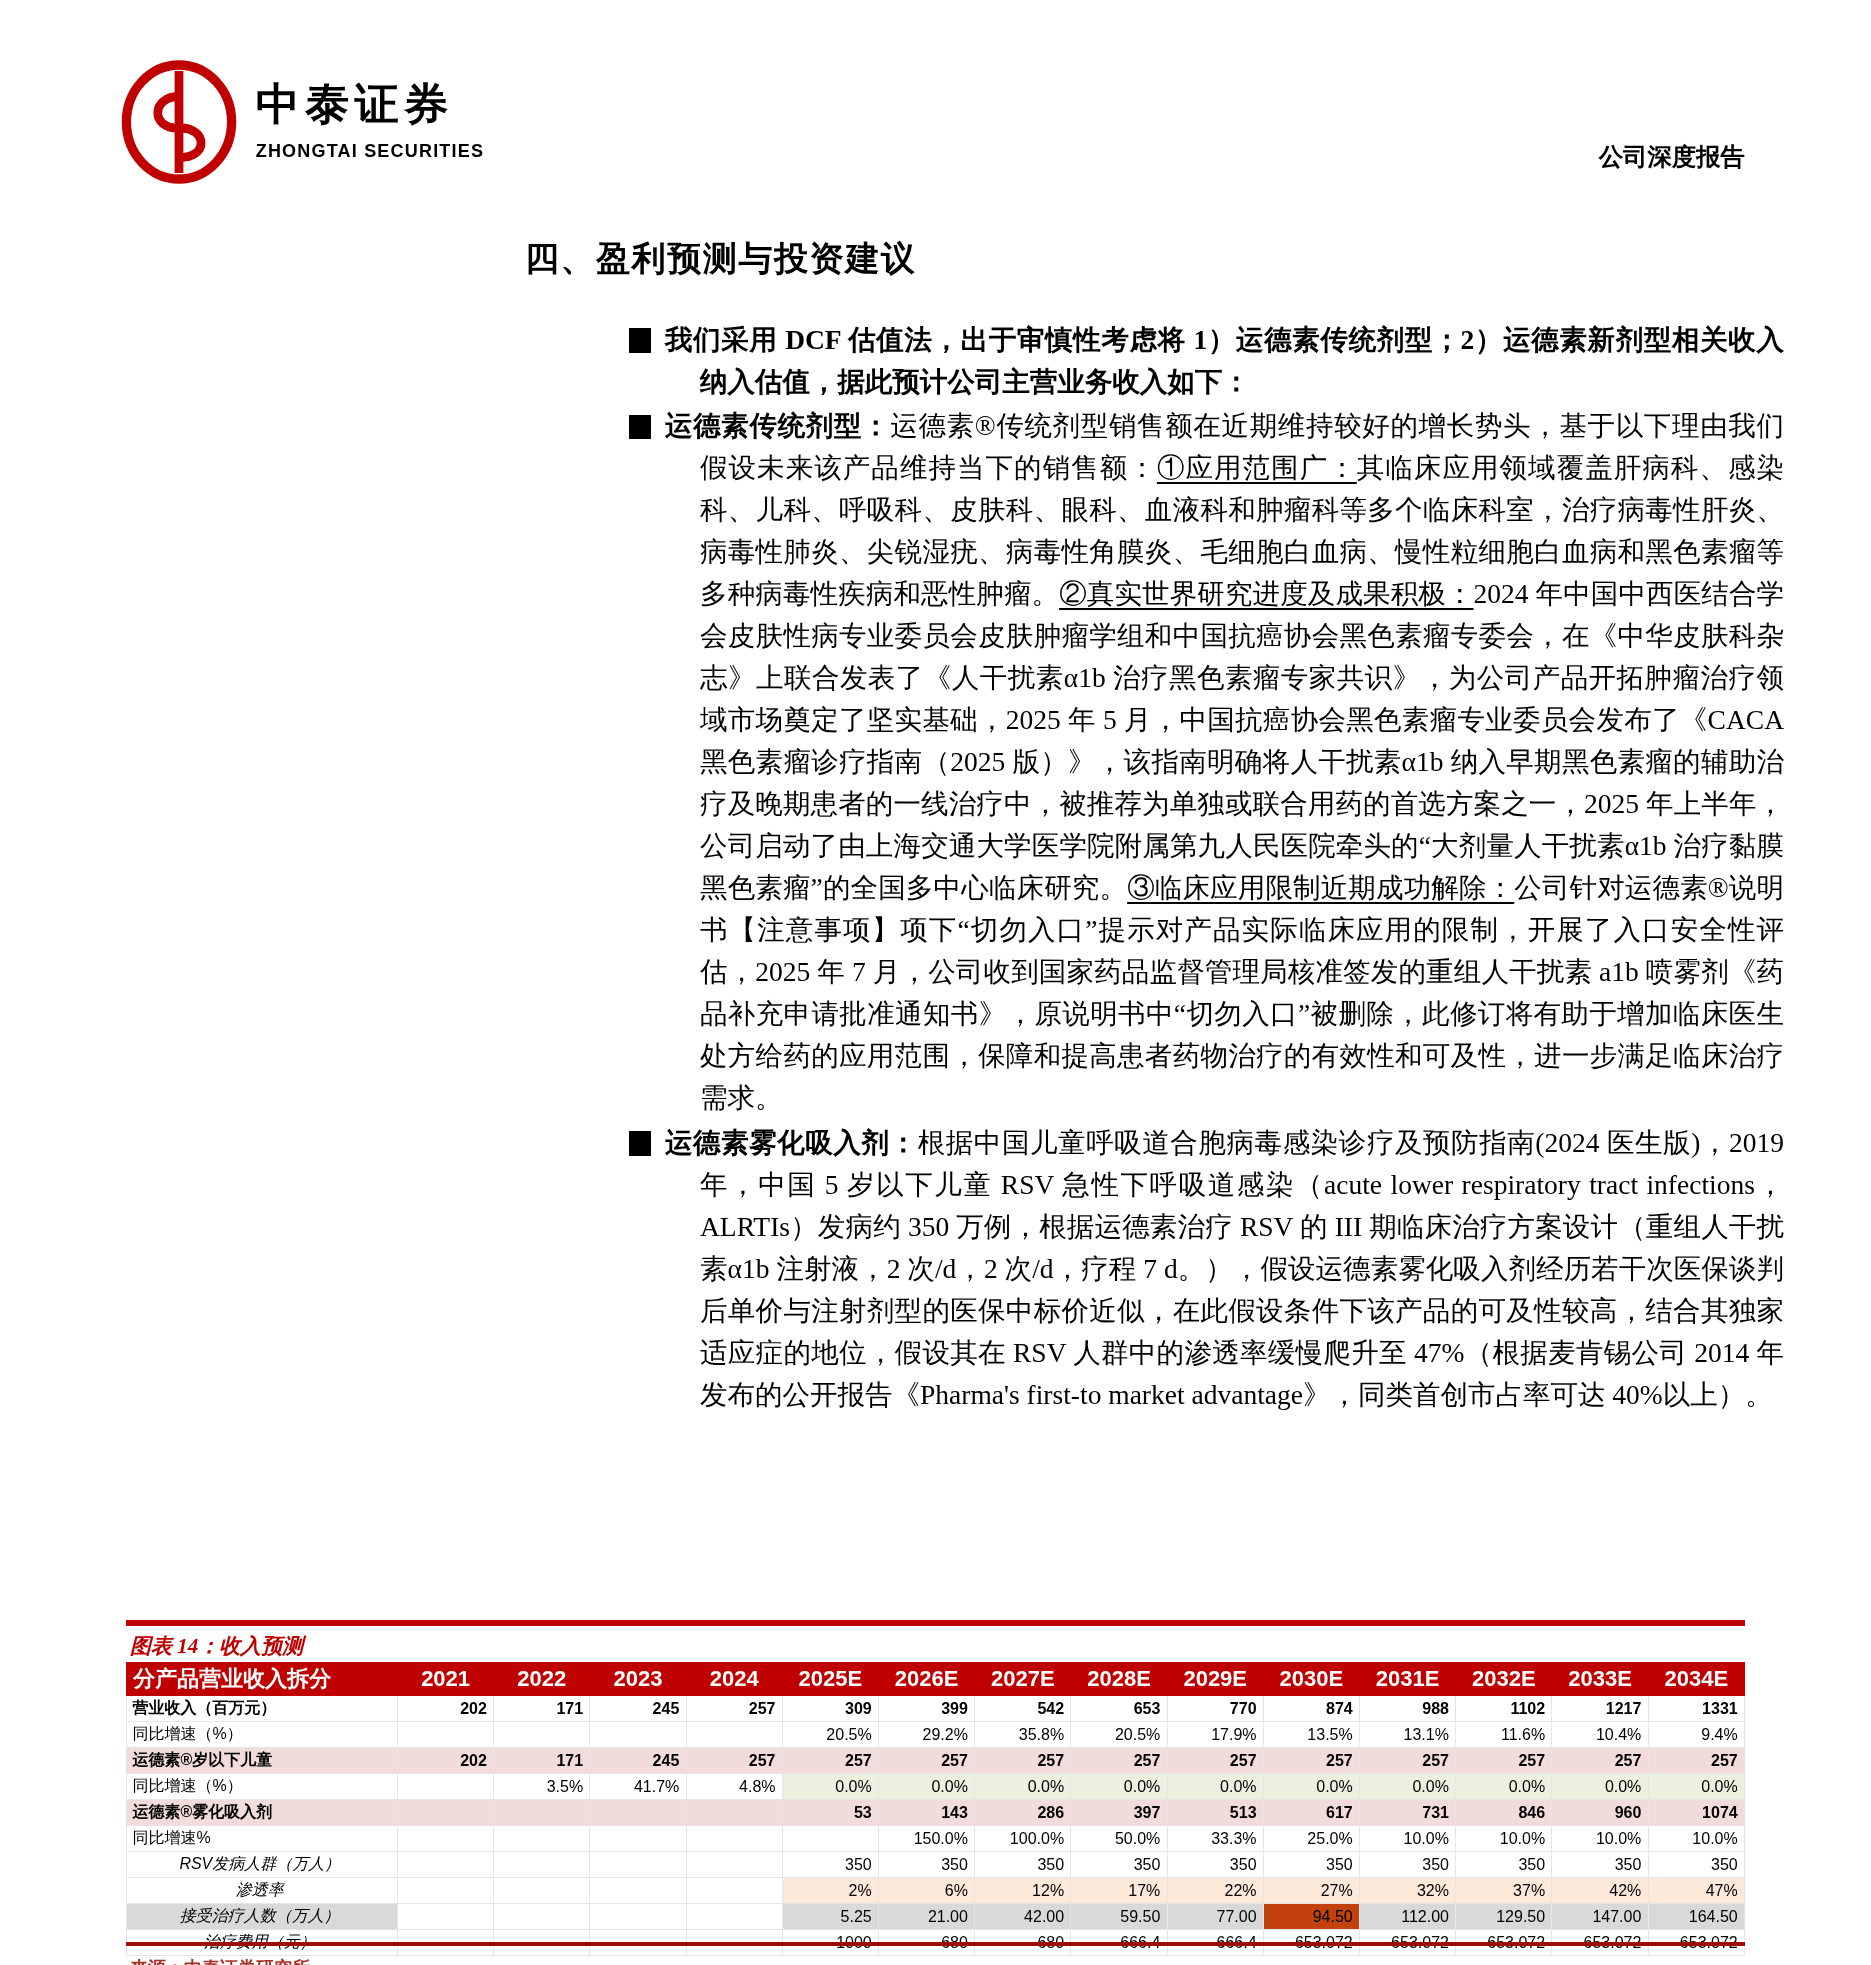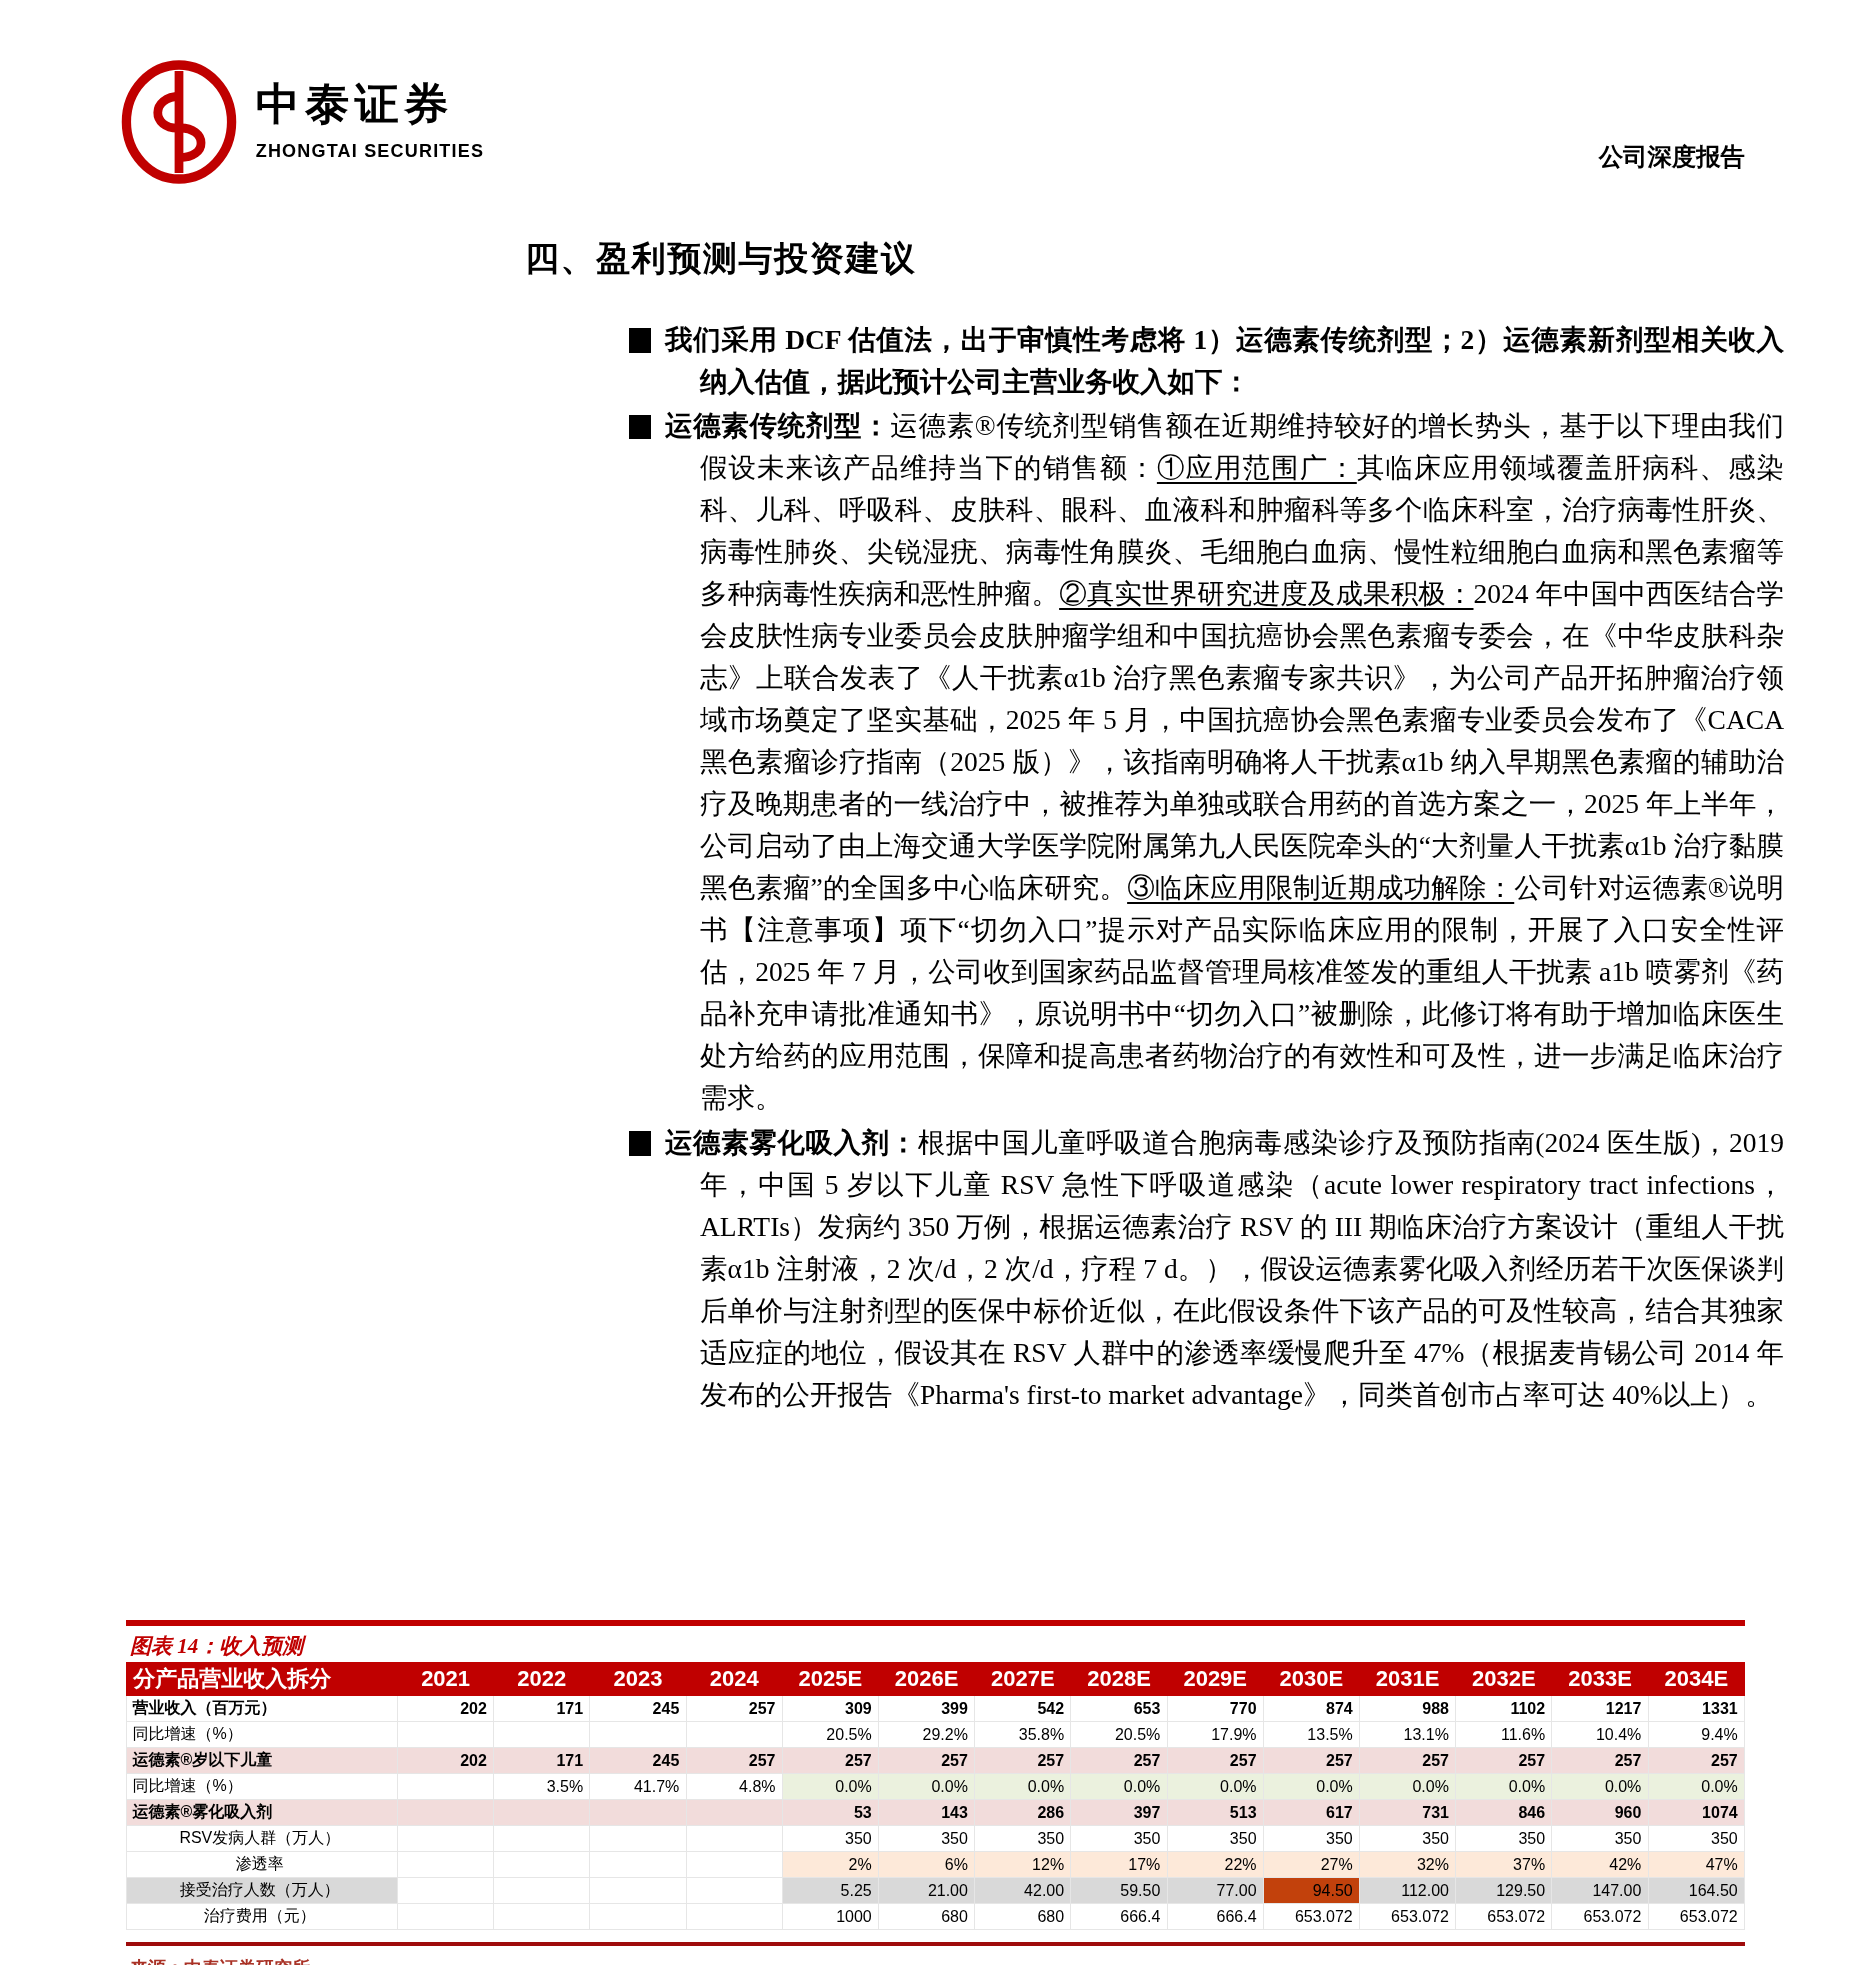--- a/index.html
+++ b/index.html
@@ -36,21 +36,21 @@
   table{border-collapse:collapse;width:1619px;table-layout:fixed;
         font-family:"Liberation Sans",sans-serif;}
   col.c0{width:271px;}
   thead th{background:#C00000;color:#fff;font-size:22px;font-weight:bold;height:29px;
            border:0.4px solid #C00000;}
   th.lh{text-align:left;padding-left:6.3px;}
   th.yh{text-align:center;}
   td{height:25px;font-size:16px;text-align:right;padding:0 6.3px 0 1.6px;background:#fff;
      border:0.4px solid #E6E6E6;overflow:hidden;white-space:nowrap;}
   td.lb{text-align:left;padding-left:5.5px;}
-  td.lb.center{text-align:center;padding-left:2px;}
+  td.lb.center{text-align:center;padding-left:2px;font-style:italic;}
   td.bd{font-weight:bold;}
   .tbl-bottom{position:absolute;left:126px;top:1942px;width:1619px;height:3.9px;background:#9E0B0B;}
   .source{position:absolute;left:130px;top:1956px;font-size:18px;font-weight:bold;color:#A93226;}
 </style>
 </head>
 <body>
 
 <div class="page">
 
   <div class="logo">
@@ -194,20 +194,37 @@
             <td class="bd" style="background: rgb(242, 220, 219);">286</td>
             <td class="bd" style="background: rgb(242, 220, 219);">397</td>
             <td class="bd" style="background: rgb(242, 220, 219);">513</td>
             <td class="bd" style="background: rgb(242, 220, 219);">617</td>
             <td class="bd" style="background: rgb(242, 220, 219);">731</td>
             <td class="bd" style="background: rgb(242, 220, 219);">846</td>
             <td class="bd" style="background: rgb(242, 220, 219);">960</td>
             <td class="bd" style="background: rgb(242, 220, 219);">1074</td>
           </tr>
           <tr>
+            <td class="lb left">同比增速%</td>
+            <td></td>
+            <td></td>
+            <td></td>
+            <td></td>
+            <td></td>
+            <td>150.0%</td>
+            <td>100.0%</td>
+            <td>50.0%</td>
+            <td>33.3%</td>
+            <td>25.0%</td>
+            <td>10.0%</td>
+            <td>10.0%</td>
+            <td>10.0%</td>
+            <td>10.0%</td>
+          </tr>
+          <tr>
             <td class="lb center">RSV发病人群（万人）</td>
             <td></td>
             <td></td>
             <td></td>
             <td></td>
             <td>350</td>
             <td>350</td>
             <td>350</td>
             <td>350</td>
             <td>350</td>

